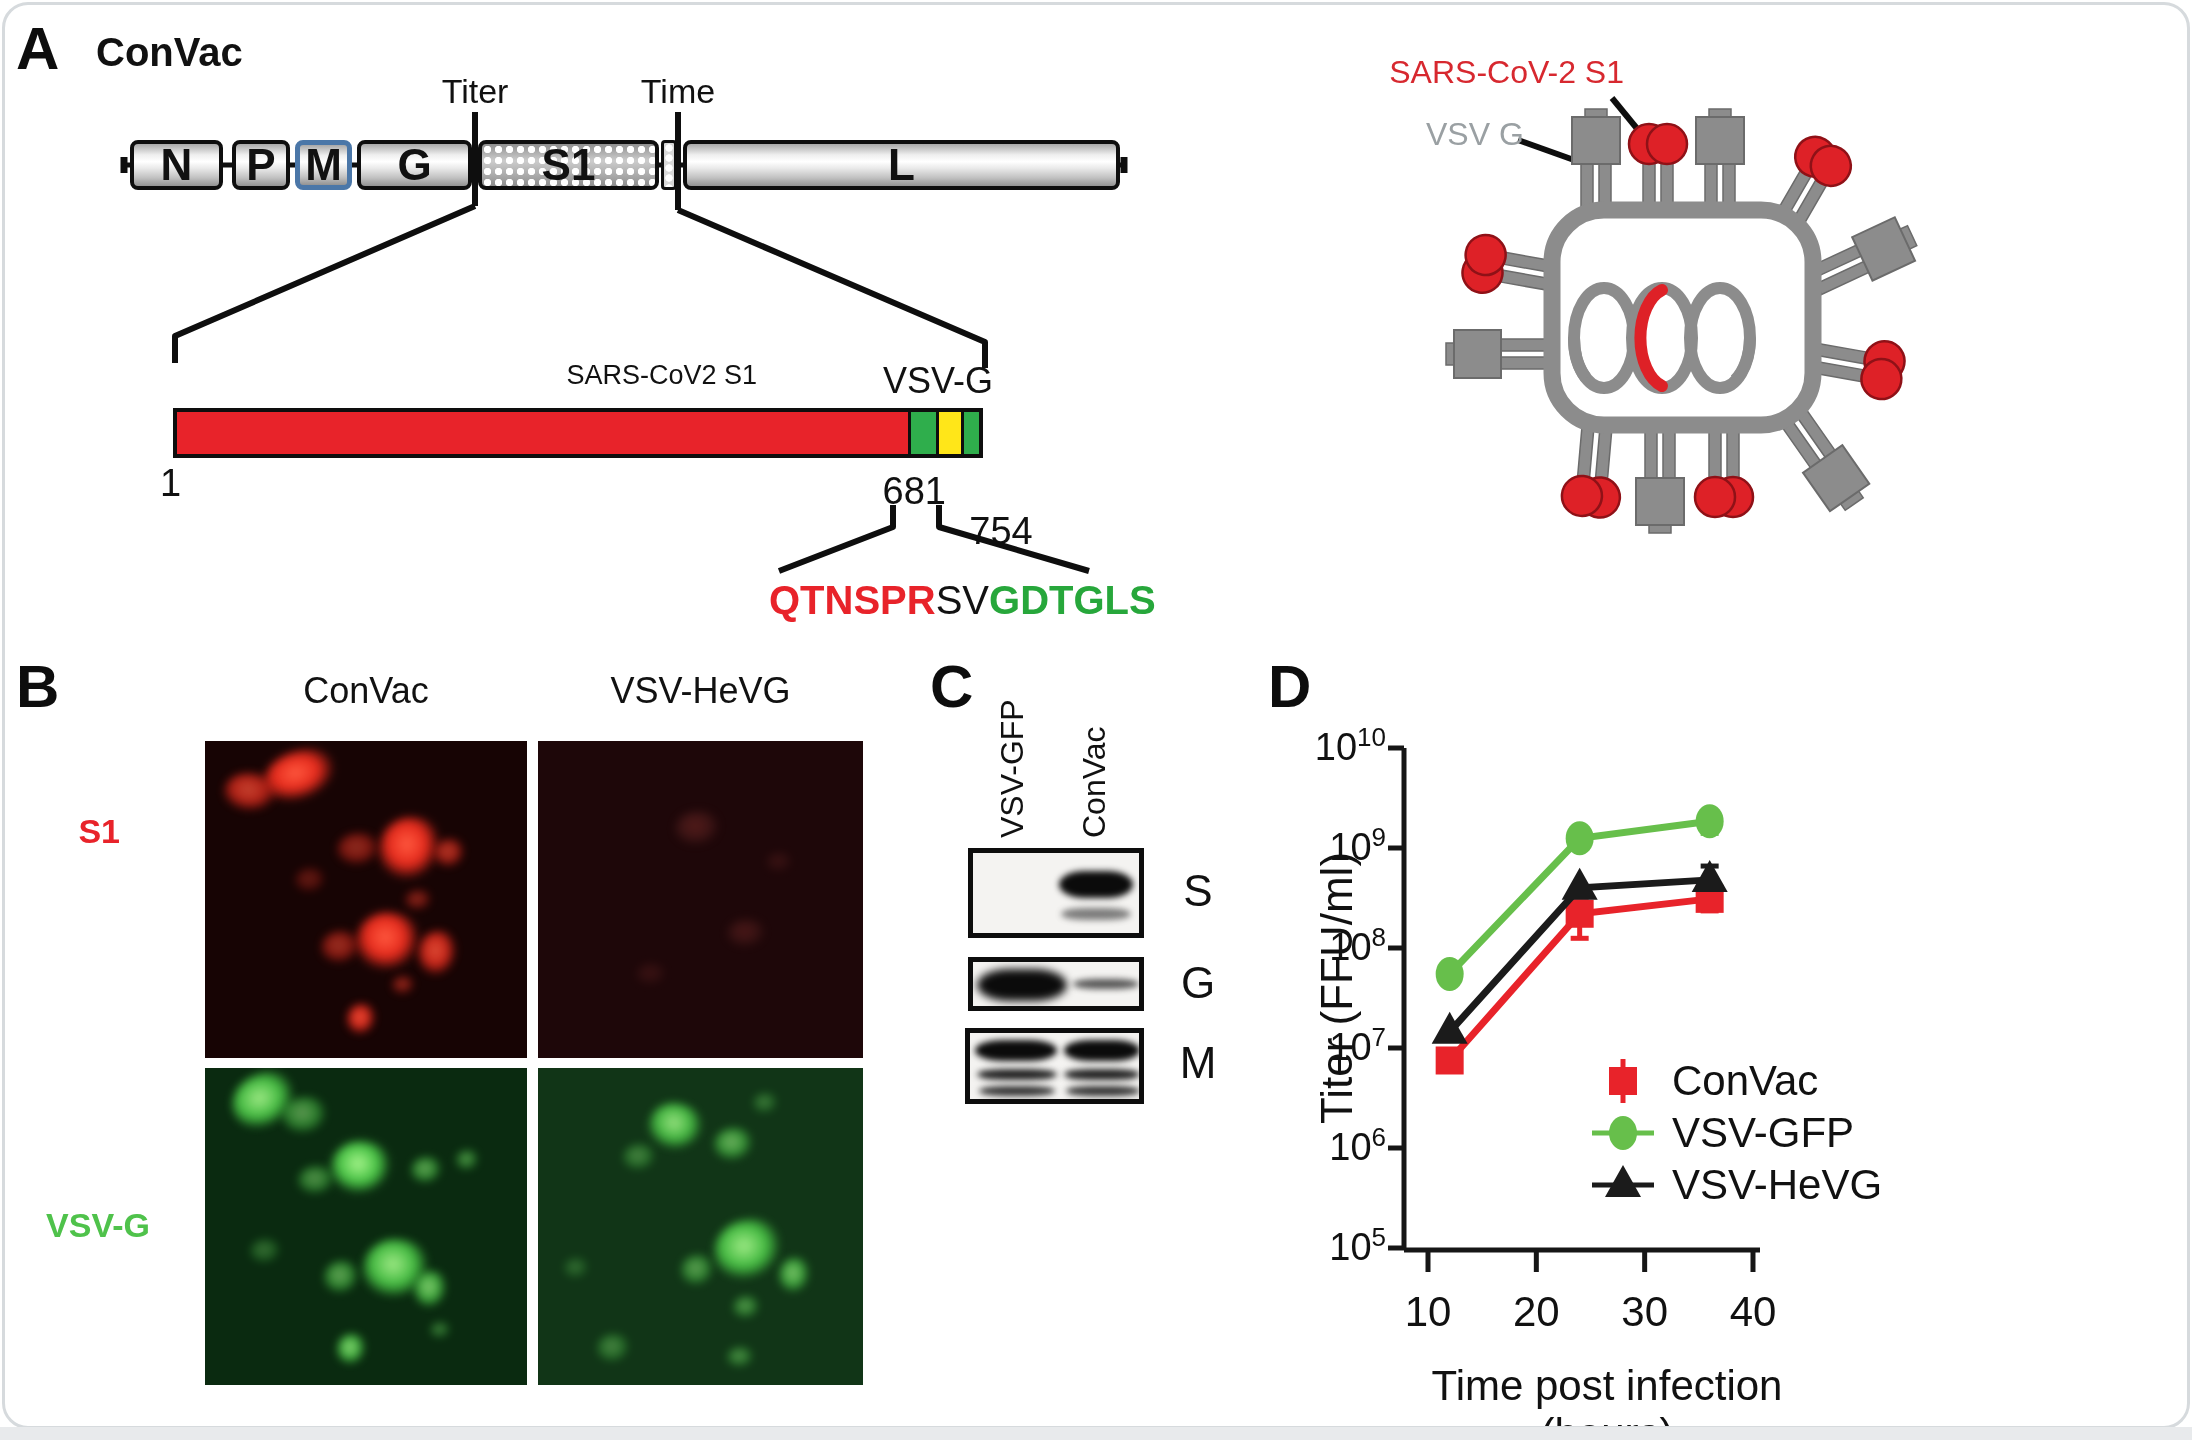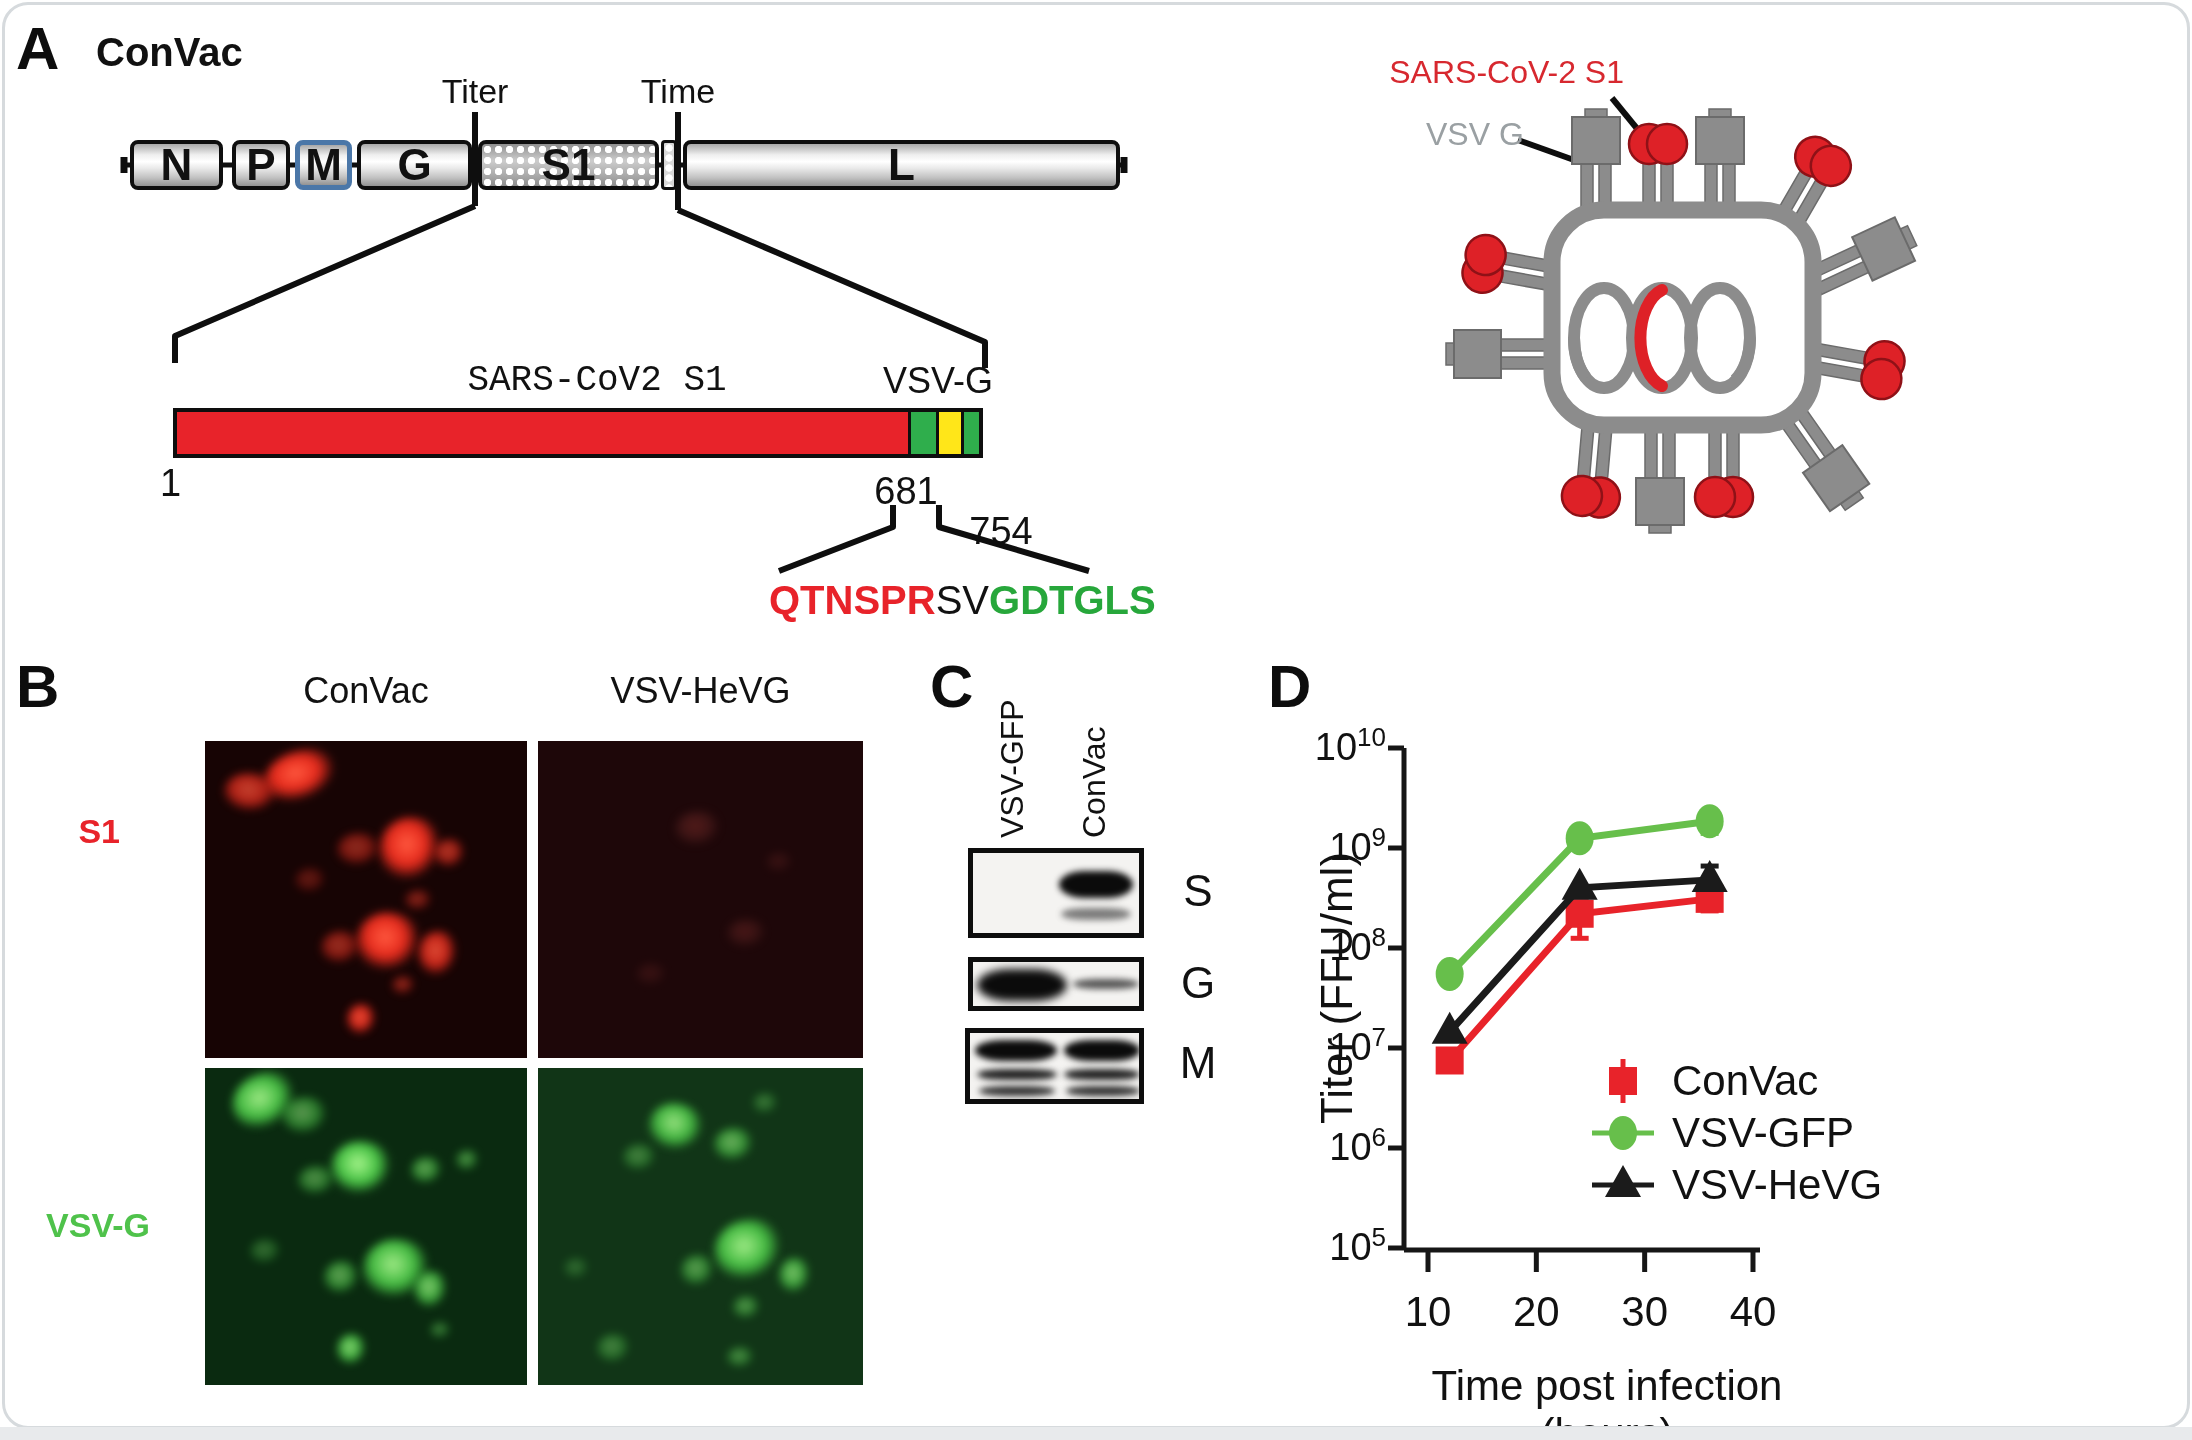--- a/index.html
+++ b/index.html
@@ -20,24 +20,24 @@
         background-size:11px 11px,100% 100%;}
   .gbox.dotted-light{background-color:#d8d8d8;border-width:3px;border-radius:4px;
         background-image:radial-gradient(circle,#ffffff 3.4px,rgba(255,255,255,0) 4px);
         background-size:10px 10px;}
   .gbox.mbox{border-color:#4b77a8;border-width:5px;}
   .site-label{position:absolute;top:72px;font-size:34px;width:140px;text-align:center;}
   #insert-bar{position:absolute;left:173px;top:408px;width:810px;height:50px;box-sizing:border-box;
         border:4px solid #0e0e0e;display:flex;}
   .seg{height:100%;}
   .seg-border{width:3px;background:#0e0e0e;}
-  #sars-label{left:437px;top:360px;width:320px;text-align:center;font-size:36px;font-family:Liberation Mono, monospace;}
+  #sars-label{left:437px;top:360px;width:320px;text-align:right;font-size:27px;}
   #vsvg-label{left:858px;top:360px;width:160px;text-align:center;font-size:36px;}
   #pos-1{left:160px;top:462px;font-size:38px;}
-  #pos-681{left:866px;top:470px;width:80px;text-align:center;font-size:38px;}
+  #pos-681{left:866px;top:470px;width:80px;text-align:right;font-size:38px;}
   #pos-754{left:961px;top:470px;width:80px;text-align:center;font-size:38px;margin-top:40px;}
   #seq-line{left:755px;top:578px;width:350px;text-align:center;font-size:40px;white-space:nowrap;}
   #seq-line .s1p{color:#e8232a;font-weight:bold;margin-left:14px;}
   #seq-line .lk{color:#111;}
   #seq-line .gp{color:#27a73b;font-weight:bold;}
   #virion-s1-label{left:1368px;top:54px;width:256px;text-align:right;font-size:32px;color:#d7282f;}
   #virion-g-label{left:1426px;top:116px;width:120px;font-size:32px;color:#9aa0a3;}
   
   .b-header{position:absolute;top:670px;font-size:36px;text-align:center;}
   .b-rowlabel{position:absolute;font-size:34px;font-weight:bold;text-align:right;width:130px;}

